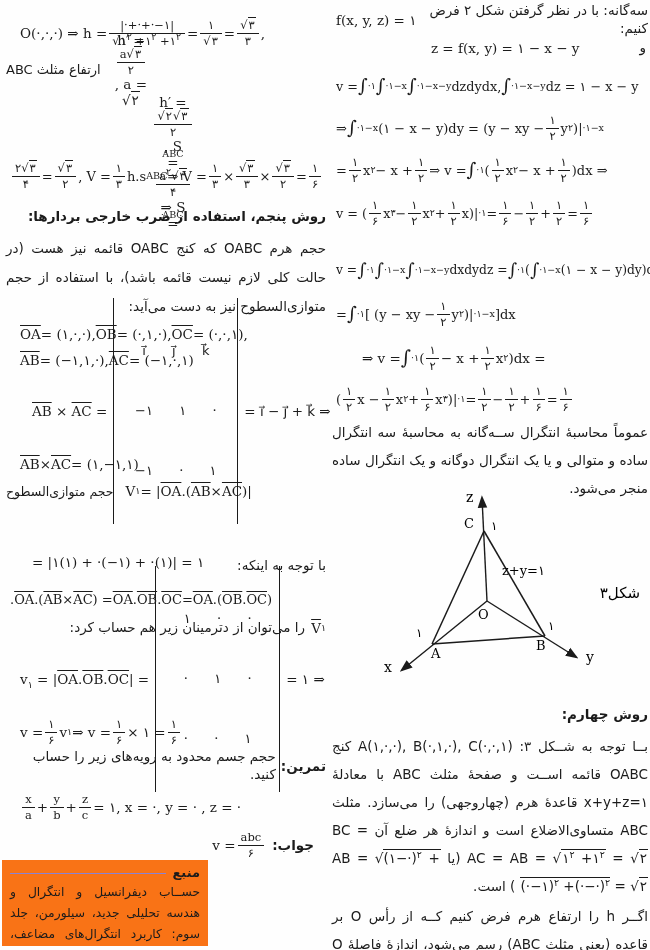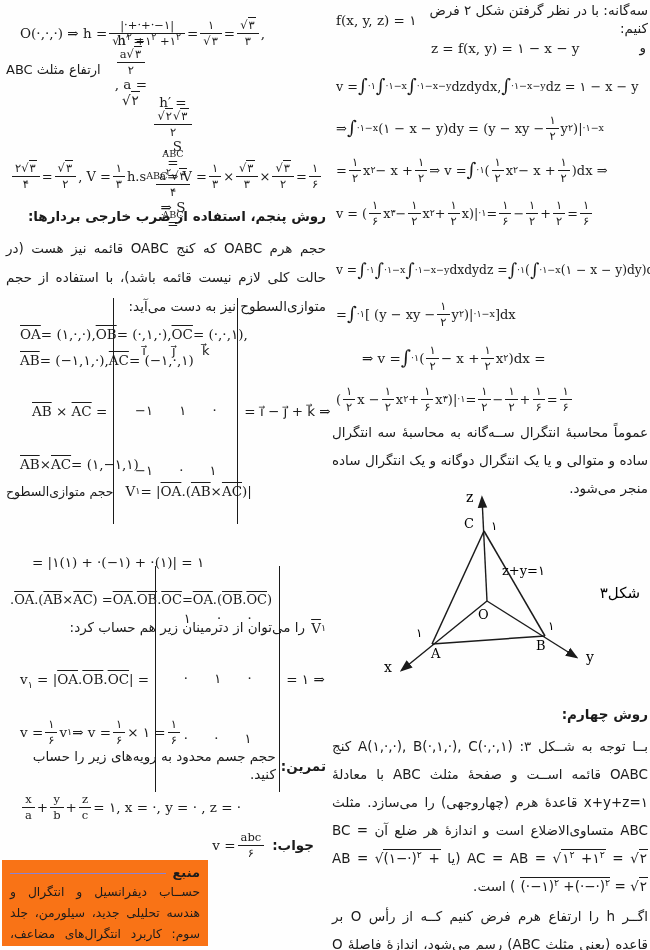--- a/index.html
+++ b/index.html
@@ -111,20 +111,21 @@
 
     <div class="blk math" style="top:446px;height:24px;"><span class="vec">AB</span> × <span class="vec">AC</span> = (۱,−۱,۱)</div>
 
     <div class="blk mixline" style="top:472px;height:26px;">
       <span class="rtl noj" style="font-size:12.5px;line-height:1.2;">حجم متوازی‌السطوح</span>
       <span class="math tight" style="margin-left:8px;">V<sub>۱</sub> = |<span class="vec">OA</span>.(<span class="vec">AB</span> × <span class="vec">AC</span>)|</span>
     </div>
 
     <div class="blk math" style="top:502px;height:24px;padding-left:26px;margin-top:42px;">= |۱(۱) + ·(−۱) + ·(۱)| = ۱</div>
 
+    <div class="blk rtl noj" style="top:550px;line-height:1.4;">با توجه به اینكه:</div>
     <div class="blk math tight" style="top:580px;height:26px;font-size:13px;">.<span class="vec">OA</span>.(<span class="vec">AB</span> × <span class="vec">AC</span>) = <span class="vec">OA</span>.<span class="vec">OB</span>. <span class="vec">OC</span> = <span class="vec">OA</span>.(<span class="vec">OB</span>.<span class="vec">OC</span>)</div>
 
     <div class="blk mixline r" style="top:610px;height:24px;">
       <span class="math tight" style="padding-left:0;margin-left:6px;">
           <span class="vec">V</span>
           <sub>۱</sub>
         </span>
       <span class="rtl noj" style="line-height:1.3;">را می‌توان از دترمینان زیر هم حساب كرد:</span>
     </div>
 

